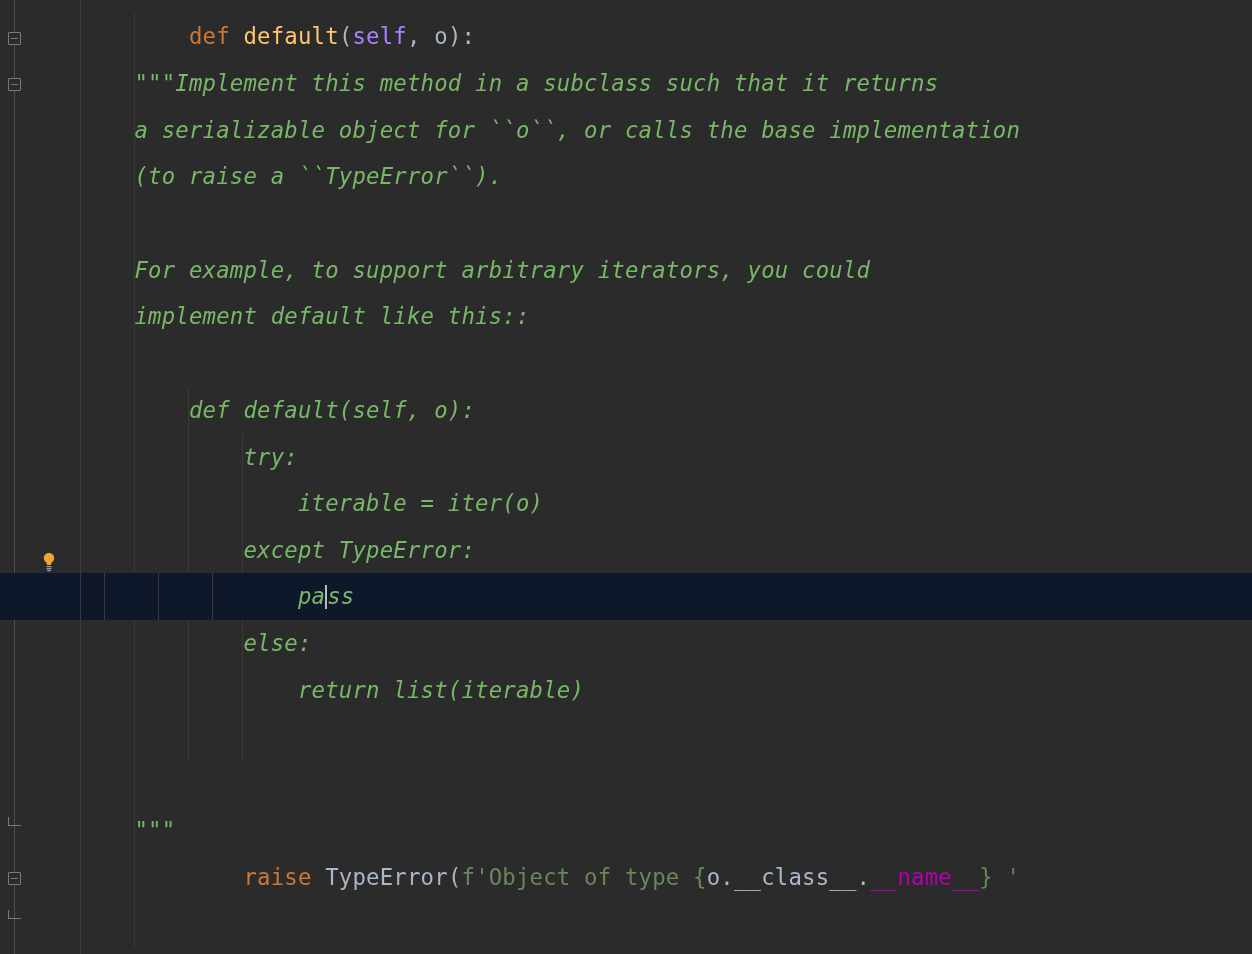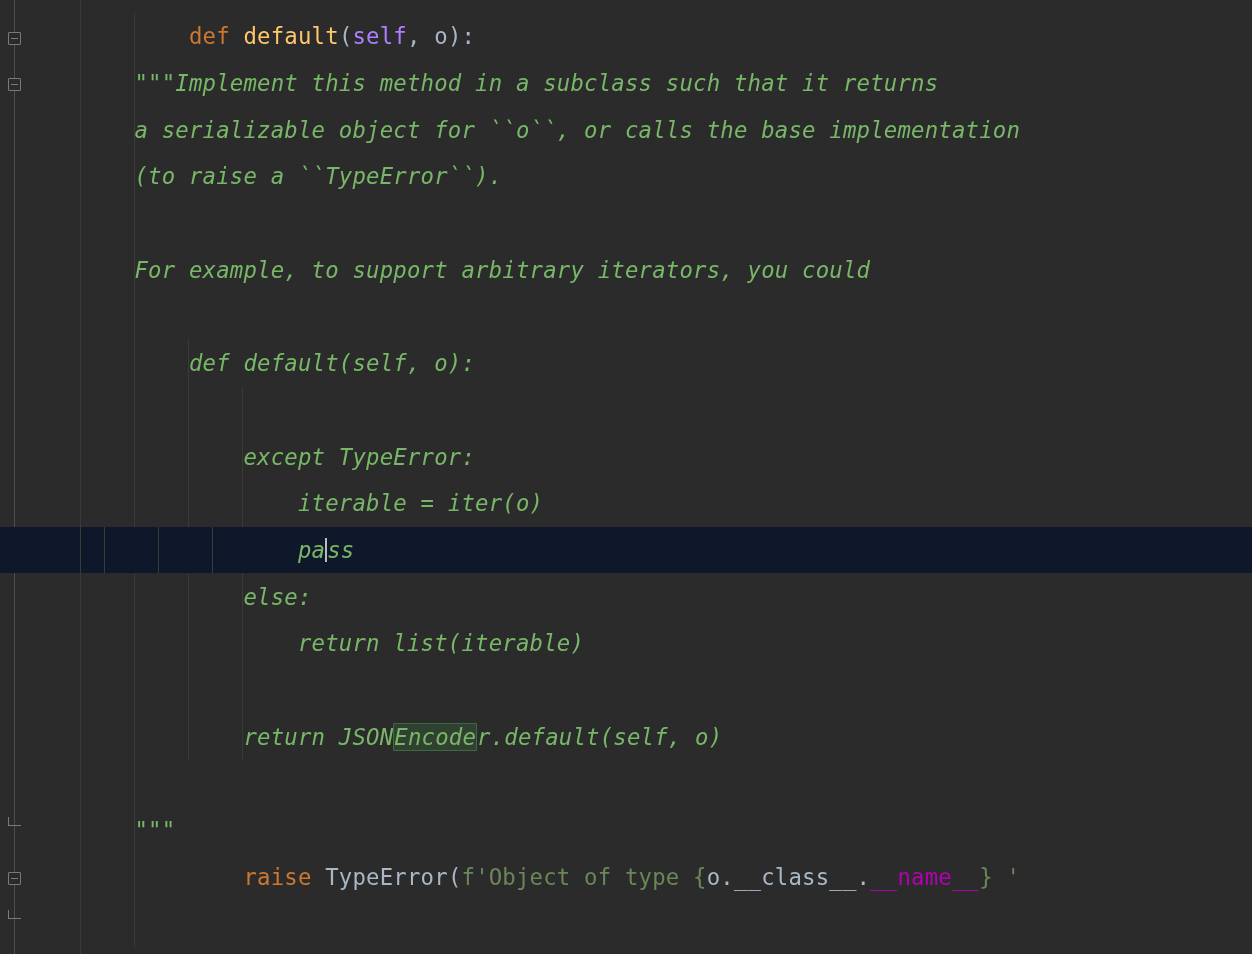--- a/index.html
+++ b/index.html
@@ -57,36 +57,34 @@
       <span class="line-content">
         <span class="k">def </span><span class="fn">default</span><span class="pn">(</span><span class="pa">self</span><span class="pn">, </span><span class="pn">o</span><span class="pn">):</span>
       </span>
     </div>
 
     <div class="line"><div class="indent-guide" style="left:104px; top:0; bottom:0;"></div><span class="line-content ds">    """Implement this method in a subclass such that it returns</span></div>
     <div class="line"><div class="indent-guide" style="left:104px; top:0; bottom:0;"></div><span class="line-content ds">    a serializable object for ``o``, or calls the base implementation</span></div>
     <div class="line"><div class="indent-guide" style="left:104px; top:0; bottom:0;"></div><span class="line-content ds">    (to raise a ``TypeError``).</span></div>
     <div class="line"><div class="indent-guide" style="left:104px; top:0; bottom:0;"></div><span class="line-content ds"></span></div>
     <div class="line"><div class="indent-guide" style="left:104px; top:0; bottom:0;"></div><span class="line-content ds">    For example, to support arbitrary iterators, you could</span></div>
+    <div class="line"><div class="indent-guide" style="left:104px; top:0; bottom:0;"></div><span class="line-content ds">    implement default like this::</span></div>
     <div class="line"><div class="indent-guide" style="left:104px; top:0; bottom:0;"></div><span class="line-content ds"></span></div>
     <div class="line"><div class="indent-guide" style="left:104px; top:0; bottom:0;"></div><div class="indent-guide" style="left:158px; top:0; bottom:0;"></div><span class="line-content ds">        def default(self, o):</span></div>
-    <div class="line"><div class="indent-guide" style="left:104px; top:0; bottom:0;"></div><div class="indent-guide" style="left:158px; top:0; bottom:0;"></div><div class="indent-guide" style="left:212px; top:0; bottom:0;"></div></div>
+    <div class="line"><div class="indent-guide" style="left:104px; top:0; bottom:0;"></div><div class="indent-guide" style="left:158px; top:0; bottom:0;"></div><div class="indent-guide" style="left:212px; top:0; bottom:0;"></div><span class="line-content ds">            try:</span></div>
+    <div class="line"><div class="indent-guide" style="left:104px; top:0; bottom:0;"></div><div class="indent-guide" style="left:158px; top:0; bottom:0;"></div><div class="indent-guide" style="left:212px; top:0; bottom:0;"></div><span class="line-content ds">                iterable = iter(o)</span></div>
     <div class="line"><div class="indent-guide" style="left:104px; top:0; bottom:0;"></div><div class="indent-guide" style="left:158px; top:0; bottom:0;"></div><div class="indent-guide" style="left:212px; top:0; bottom:0;"></div><span class="line-content ds">            except TypeError:</span></div>
-    <div class="line"><div class="indent-guide" style="left:104px; top:0; bottom:0;"></div><div class="indent-guide" style="left:158px; top:0; bottom:0;"></div><div class="indent-guide" style="left:212px; top:0; bottom:0;"></div><span class="line-content ds">                iterable = iter(o)</span></div>
 
     <div class="line highlighted" style="margin-left:-30px; padding-left:30px;">
       <div class="indent-guide" style="left:104px; top:0; bottom:0;"></div><div class="indent-guide" style="left:158px; top:0; bottom:0;"></div><div class="indent-guide" style="left:212px; top:0; bottom:0;"></div>
       <span class="line-content ds"><span>                pa</span><span class="cursor"></span><span>ss</span></span>
     </div>
     <div class="line"><div class="indent-guide" style="left:104px; top:0; bottom:0;"></div><div class="indent-guide" style="left:158px; top:0; bottom:0;"></div><div class="indent-guide" style="left:212px; top:0; bottom:0;"></div><span class="line-content ds">            else:</span></div>
     <div class="line"><div class="indent-guide" style="left:104px; top:0; bottom:0;"></div><div class="indent-guide" style="left:158px; top:0; bottom:0;"></div><div class="indent-guide" style="left:212px; top:0; bottom:0;"></div><span class="line-content ds">                return list(iterable)</span></div>
     <div class="line"><div class="indent-guide" style="left:104px; top:0; bottom:0;"></div><div class="indent-guide" style="left:158px; top:0; bottom:0;"></div><div class="indent-guide" style="left:212px; top:0; bottom:0;"></div></div>
-    <div class="line"><div class="indent-guide" style="left:104px; top:0; bottom:0;"></div><div class="indent-guide" style="left:158px; top:0; bottom:0;"></div><div class="indent-guide" style="left:212px; top:0; bottom:0;"></div>
-      <span class="line-content ds"><span>            return JSON</span><span class="hl-box">Encode</span><span>r.default(self, o)</span></span>
-    </div>
     <div class="line"><div class="indent-guide" style="left:104px; top:0; bottom:0;"></div><span class="line-content ds"></span></div>
     <div class="line"><div class="indent-guide" style="left:104px; top:0; bottom:0;"></div><span class="line-content ds">    """</span></div>
 
     <div class="line">
       <div class="indent-guide" style="left:104px; top:0; bottom:0;"></div>
       <span class="line-content">
         <span class="k">    raise </span><span class="cl">TypeError</span><span class="pn">(</span><span class="sl">f</span><span class="sl">'Object of type </span><span class="sl">{</span><span class="pn">o.</span><span class="pn">__class__</span><span class="pn">.</span><span class="ma">__name__</span><span class="sl">}</span><span class="sl"> '</span>
       </span>
     </div>
 

